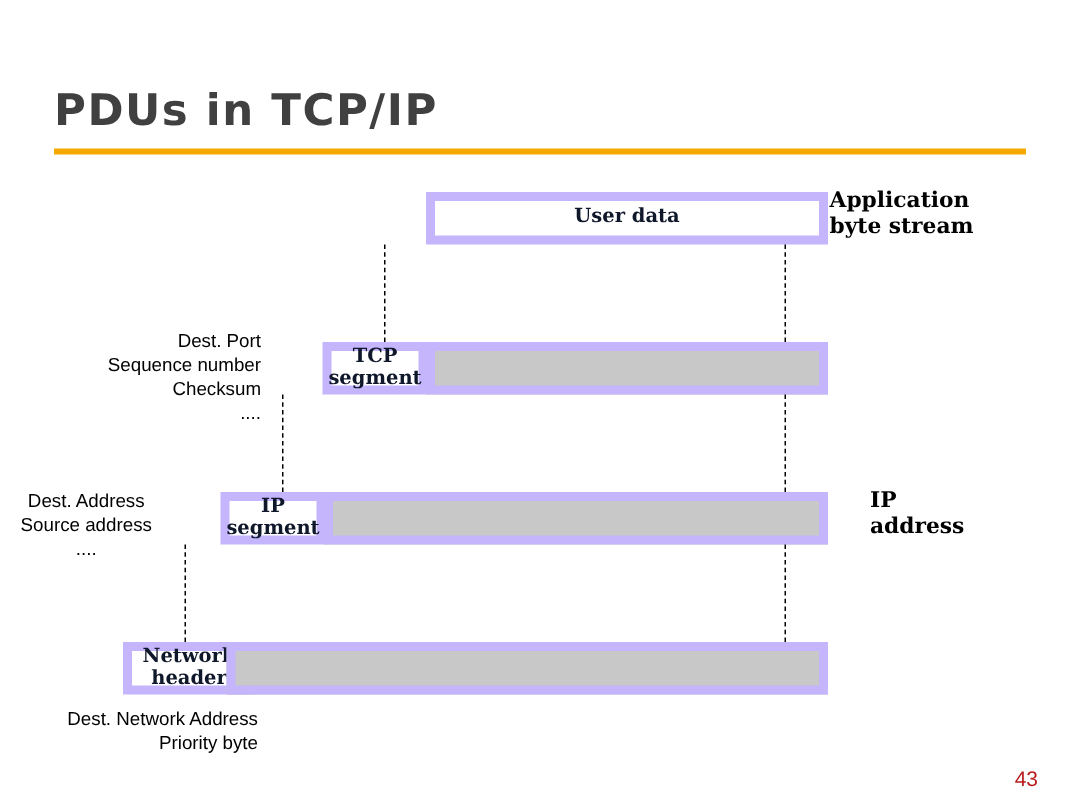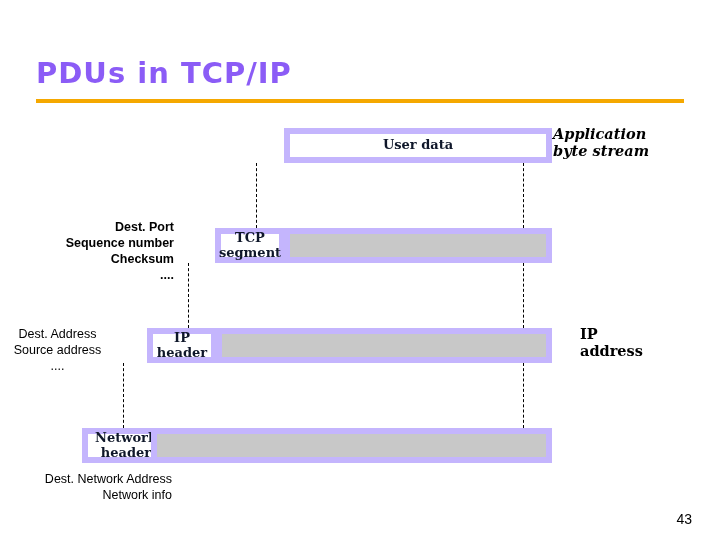--- a/index.html
+++ b/index.html
@@ -21,21 +21,21 @@
     height: 540px;
   }
   
   .title {
     position: absolute;
     left: 36px;
     top: 56px;
     font-size: 29px;
     font-weight: bold;
     letter-spacing: 1px;
-    color: #8b5cf6;
+    color: #404040;
     font-family: "DejaVu Sans", sans-serif;
   }
   .title-rule {
     position: absolute;
     left: 36px;
     top: 99px;
     width: 648px;
     height: 4px;
     background: #F5A800;
   }
@@ -100,50 +100,50 @@
   .right-label {
     position: absolute;
     font-family: "DejaVu Serif", serif;
     font-weight: bold;
     font-size: 14.5px;
     color: #000000;
     line-height: 1.15;
     text-align: left;
     white-space: pre-line;
   }
-  #rl-0 { left: 553px; top: 126px; font-style: italic; }
+  #rl-0 { left: 553px; top: 126px; }
   #rl-1 { left: 570px; top: 227px; }
   #rl-2 { left: 580px; top: 326px; }
   #rl-3 { left: 545px; top: 427px; }
   
   .field-list {
     position: absolute;
     font-family: "Liberation Sans", sans-serif;
     font-size: 12.5px;
     color: #000000;
     line-height: 1.28;
     white-space: pre-line;
   }
   #fl-tcp {
-    left: 30px; top: 219px; width: 144px; text-align: right; font-weight: bold;
+    left: 30px; top: 219px; width: 144px; text-align: right;
   }
   #fl-ip {
     left: 4px; top: 326px; width: 107px; text-align: center;
   }
   #fl-net {
     left: 26px; top: 471px; width: 146px; text-align: right;
   }
   
   .page-number {
     position: absolute;
     right: 28px;
     bottom: 13px;
     font-family: "Liberation Sans", sans-serif;
     font-size: 14px;
-    color: #000000;
+    color: #b91c1c;
   }
 </style>
 </head>
 <body>
 
 <div class="slide">
 
   <div class="title">PDUs in TCP/IP</div>
   <div class="title-rule"></div>
 
@@ -162,28 +162,28 @@
 segment</div>
   <div class="box gray" id="tcp-payload-box"></div>
 
   <div class="dash-v" id="dash-left-2"></div>
   <div class="dash-v" id="dash-right-2"></div>
 
   <div class="field-list" id="fl-ip">Dest. Address
 Source address
 ....</div>
   <div class="box" id="ip-header-box">IP
-header</div>
+segment</div>
   <div class="box gray" id="ip-payload-box"></div>
   <div class="right-label" id="rl-2">IP
 address</div>
 
   <div class="dash-v" id="dash-left-3"></div>
   <div class="dash-v" id="dash-right-3"></div>
 
   <div class="box" id="network-header-box">Network
 header</div>
   <div class="box gray" id="network-payload-box"></div>
   <div class="field-list" id="fl-net">Dest. Network Address
-Network info</div>
+Priority byte</div>
 
   <div class="page-number">43</div>
 </div>
 
 </body></html>

